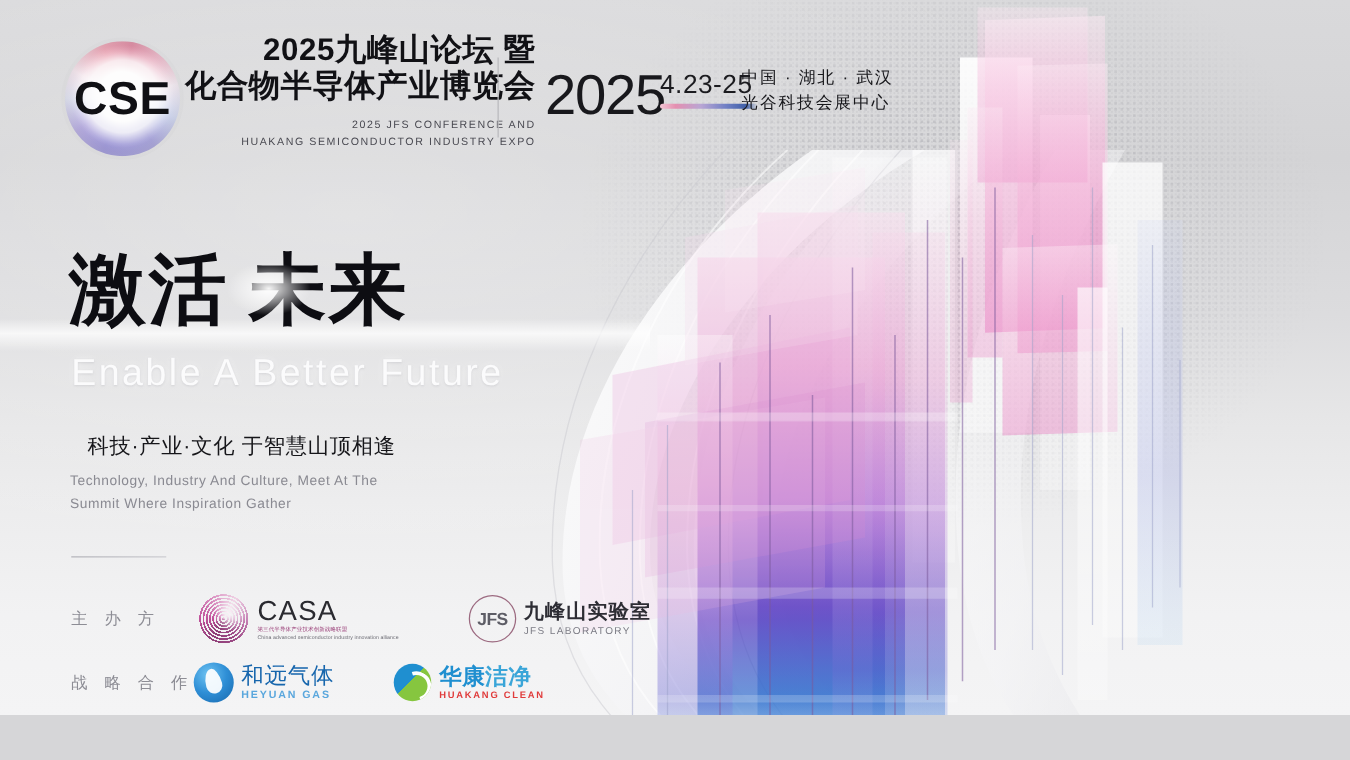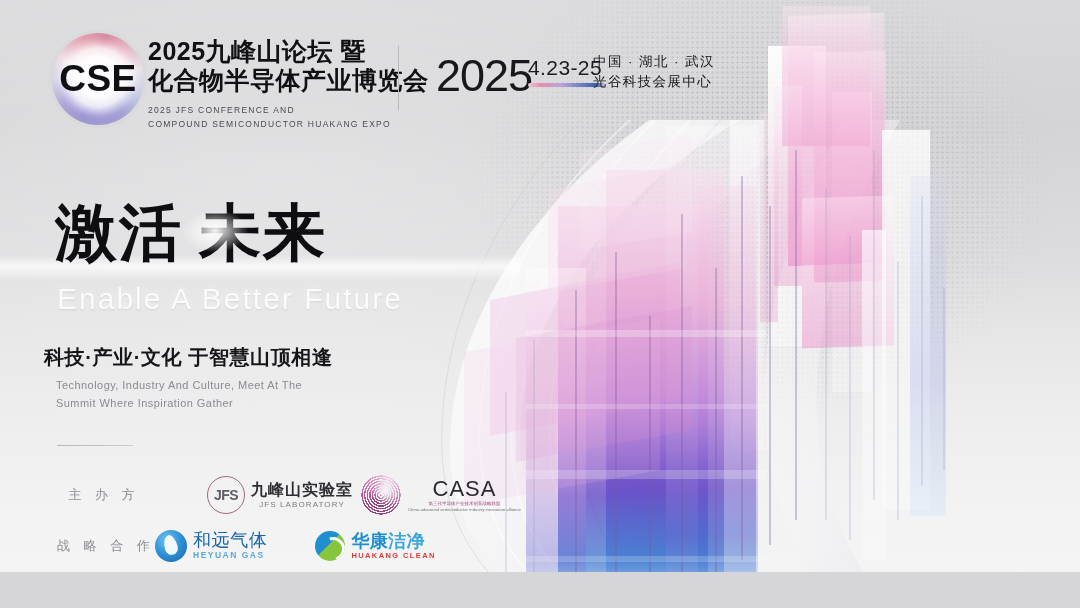--- a/index.html
+++ b/index.html
@@ -64,21 +64,21 @@
   .sphere-soft{
     position:absolute; inset:-3px; border-radius:50%;
     background:radial-gradient(circle at 50% 50%,rgba(255,255,255,0) 52%,rgba(214,214,216,.55) 72%,rgba(214,214,216,1) 92%);
   }
   .cse{
     position:absolute; inset:0; display:flex; align-items:center; justify-content:center;
     font-weight:bold; font-size:37px; letter-spacing:.5px; color:#101014;
     font-family:"Liberation Sans",sans-serif;
   }
 
-  .title-block{ position:absolute; left:148px; top:37px; }
+  .title-block{ position:absolute; left:148px; top:26px;text-align:right; }
   .t-cn1,.t-cn2{
     font-family:"Liberation Sans","DejaVu Sans",sans-serif;
     font-weight:bold; color:#111115; font-size:25px; line-height:29px; letter-spacing:.5px;
     white-space:nowrap;
   }
   .t-en{
     margin-top:9px; color:#4a4a52; font-size:8.5px; line-height:12.5px;
     letter-spacing:1.25px; font-family:"Liberation Sans",sans-serif; white-space:nowrap;
   }
 
@@ -113,34 +113,34 @@
     pointer-events:none;
   }
   .subline{
     position:absolute; left:57px; top:279px;
     font-size:30px; line-height:40px; color:#fbfbfc; letter-spacing:2px;
     text-shadow:0 0 6px rgba(255,255,255,.55), 0 1px 2px rgba(150,150,158,.35);
     white-space:nowrap; font-family:"Liberation Sans",sans-serif;
   }
 
   .tag-cn{
-    position:absolute; left:44px; top:345px;
-    font-size:20px; line-height:24px; font-weight:bold; color:#16161a; letter-spacing:.6px; white-space:nowrap;
+    position:absolute; left:70px; top:345px;
+    font-size:17px; line-height:24px; font-weight:normal; color:#16161a; letter-spacing:.6px; white-space:nowrap;
   }
   .tag-en{
     position:absolute; left:56px; top:376px;
     font-size:11px; line-height:18px; color:#8a8a92; letter-spacing:.45px;
   }
 
   .rule{ position:absolute; left:57px; top:445px; width:76px; height:1px;
          background:linear-gradient(90deg,#b4b4ba,#cdcdd2); }
 
   
   .prow{ position:absolute; display:flex; align-items:center; }
-  .prow-a{ left:57px; top:475px;text-align:center; }
+  .prow-a{ left:57px; top:475px; }
   .prow-b{ left:57px; top:530px; }
   .plabel{ font-size:13px; color:#8d8d95; letter-spacing:5px; width:94px; white-space:nowrap; }
 
   .logo-item{ display:flex; align-items:center; }
 
   
   .casa-orb{
     width:40px; height:40px; border-radius:50%;
     background:
       radial-gradient(circle at 62% 42%,rgba(255,255,255,.85) 0%,rgba(255,255,255,0) 38%),
@@ -335,21 +335,21 @@
     <div class="logo-wrap">
       <div class="sphere"></div>
       <div class="sphere-soft"></div>
       <div class="cse">CSE</div>
     </div>
 
     <div class="title-block">
       <div class="t-cn1">2025九峰山论坛 暨</div>
       <div class="t-cn2">化合物半导体产业博览会</div>
       <div class="t-en">2025 JFS CONFERENCE AND</div>
-      <div class="t-en" style="margin-top:1px">COMPOUND SEMICONDUCTOR HUAKANG EXPO</div>
+      <div class="t-en" style="margin-top:1px">HUAKANG SEMICONDUCTOR INDUSTRY EXPO</div>
     </div>
 
     <div class="hdr-div"></div>
 
     <div class="year">2025</div>
 
     <div class="dates">
       <div class="dates-txt">4.23-25</div>
       <div class="dates-bar"></div>
     </div>
@@ -368,39 +368,39 @@
   <div class="tag-cn">科技·产业·文化 于智慧山顶相逢</div>
   <div class="tag-en">
     <div>Technology, Industry And Culture, Meet At The</div>
     <div>Summit Where Inspiration Gather</div>
   </div>
 
   <div class="rule"></div>
 
   <div class="prow prow-a">
     <div class="plabel">主 办 方</div>
+
+    <div class="logo-item" style="margin-left:8px">
+      <div class="casa-orb"></div>
+      <div class="casa-txt">
+        <div class="casa-name">CASA</div>
+        <div class="casa-cn">第三代半导体产业技术创新战略联盟</div>
+        <div class="casa-en">China advanced semiconductor industry innovation alliance</div>
+      </div>
+    </div>
 
     <div class="logo-item" style="margin-left:56px">
       <div class="jfs-ring">
         <span>JFS</span>
       </div>
       <div class="jfs-txt">
         <div class="jfs-cn">九峰山实验室</div>
         <div class="jfs-en">JFS LABORATORY</div>
       </div>
     </div>
-
-    <div class="logo-item" style="margin-left:8px">
-      <div class="casa-orb"></div>
-      <div class="casa-txt">
-        <div class="casa-name">CASA</div>
-        <div class="casa-cn">第三代半导体产业技术创新战略联盟</div>
-        <div class="casa-en">China advanced semiconductor industry innovation alliance</div>
-      </div>
-    </div>
   </div>
 
   <div class="prow prow-b">
     <div class="plabel">战 略 合 作</div>
 
     <div class="logo-item" style="margin-left:4px">
       <div class="hy-orb"></div>
       <div class="hy-txt">
         <div class="hy-cn">和远气体</div>
         <div class="hy-en">HEYUAN GAS</div>

